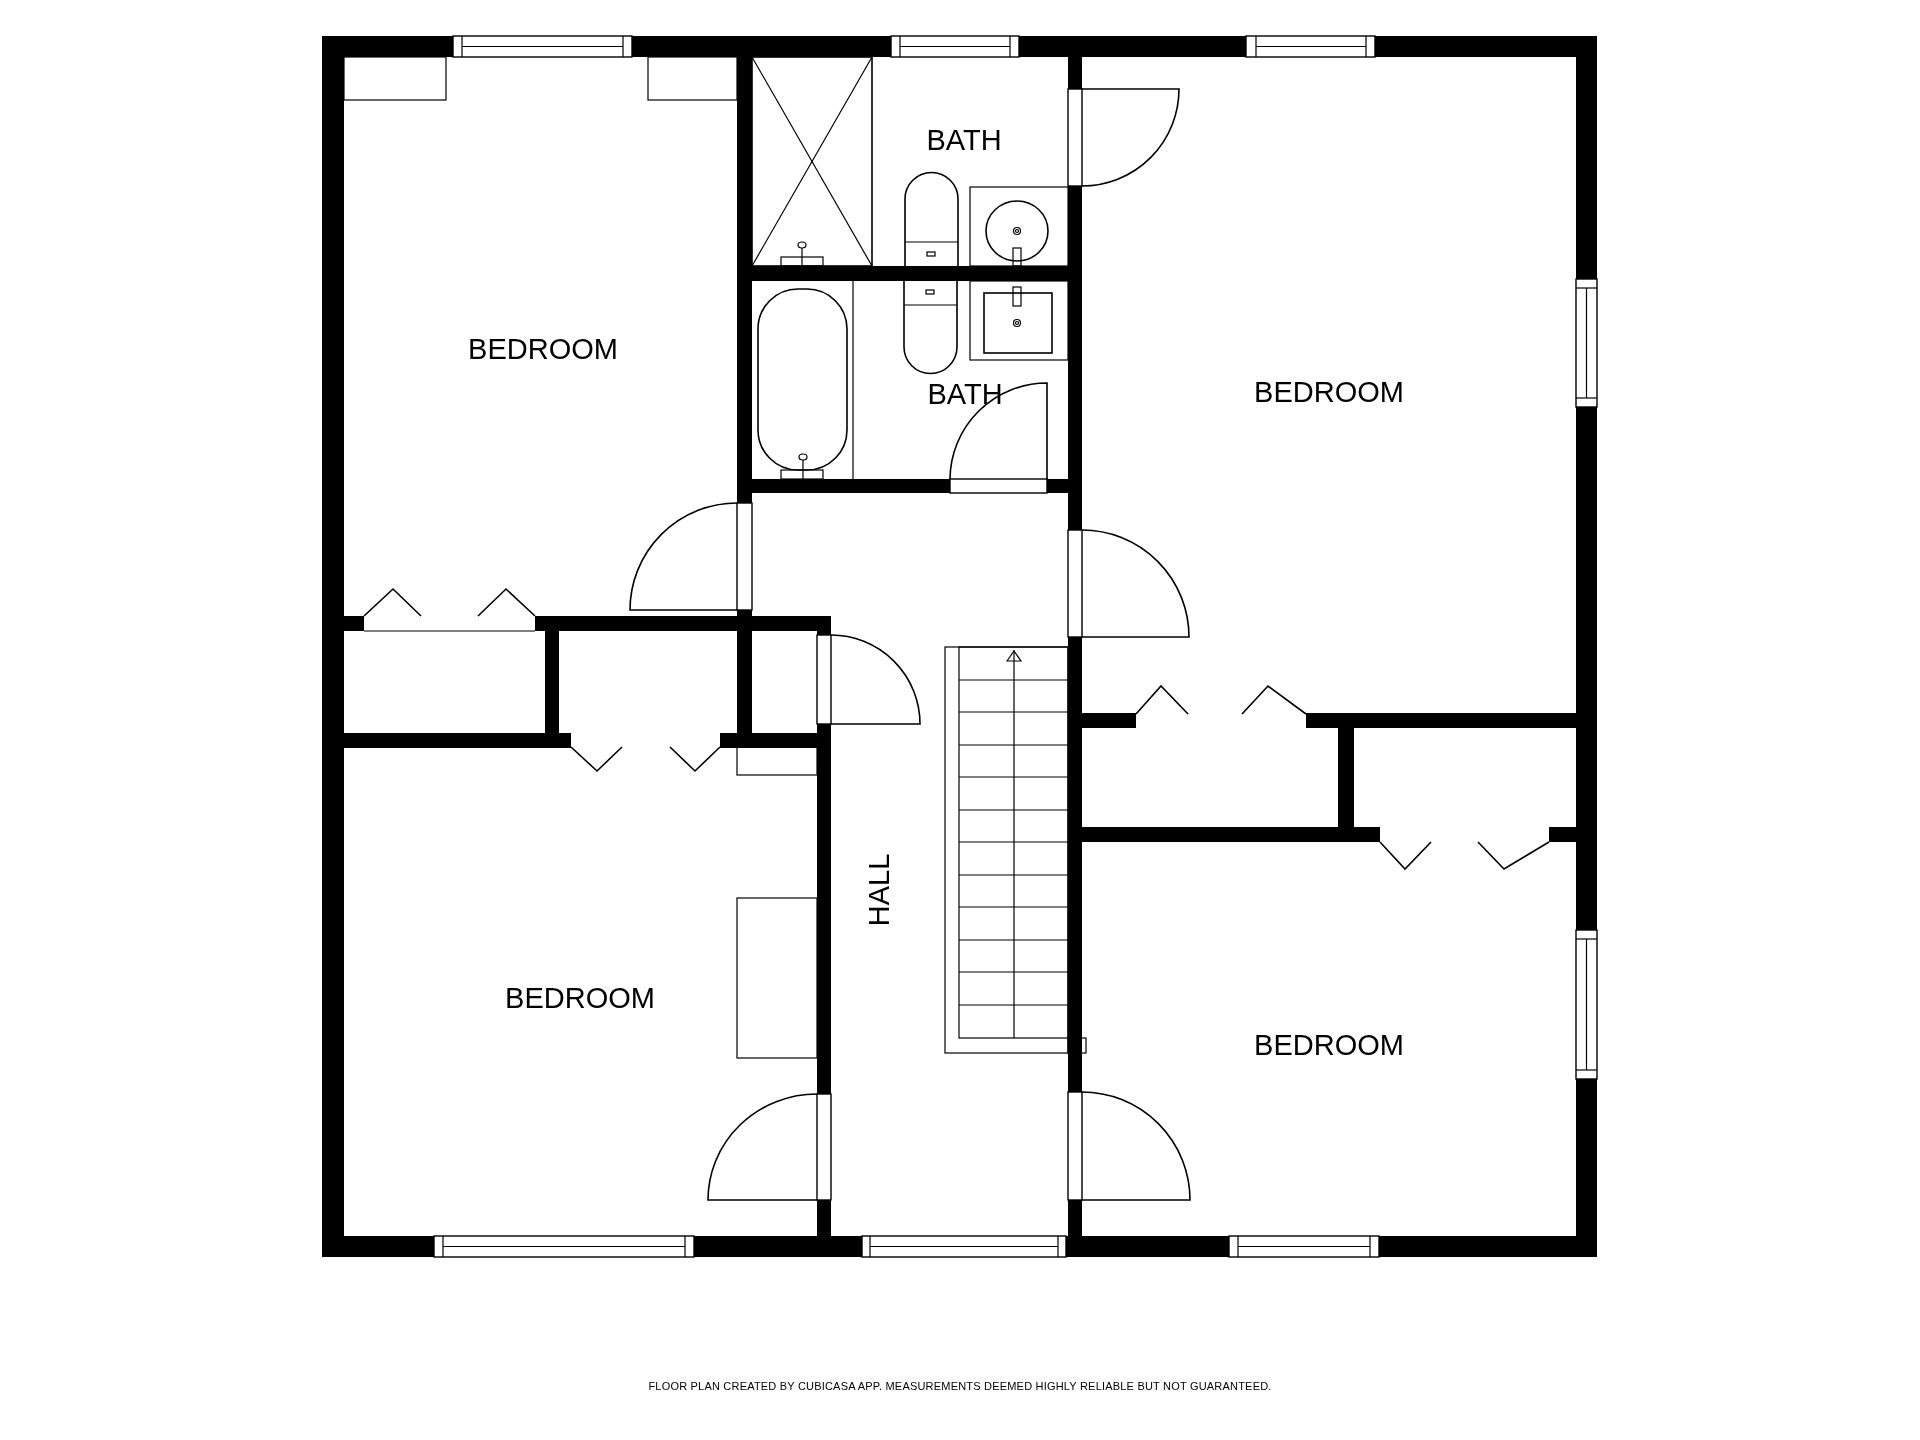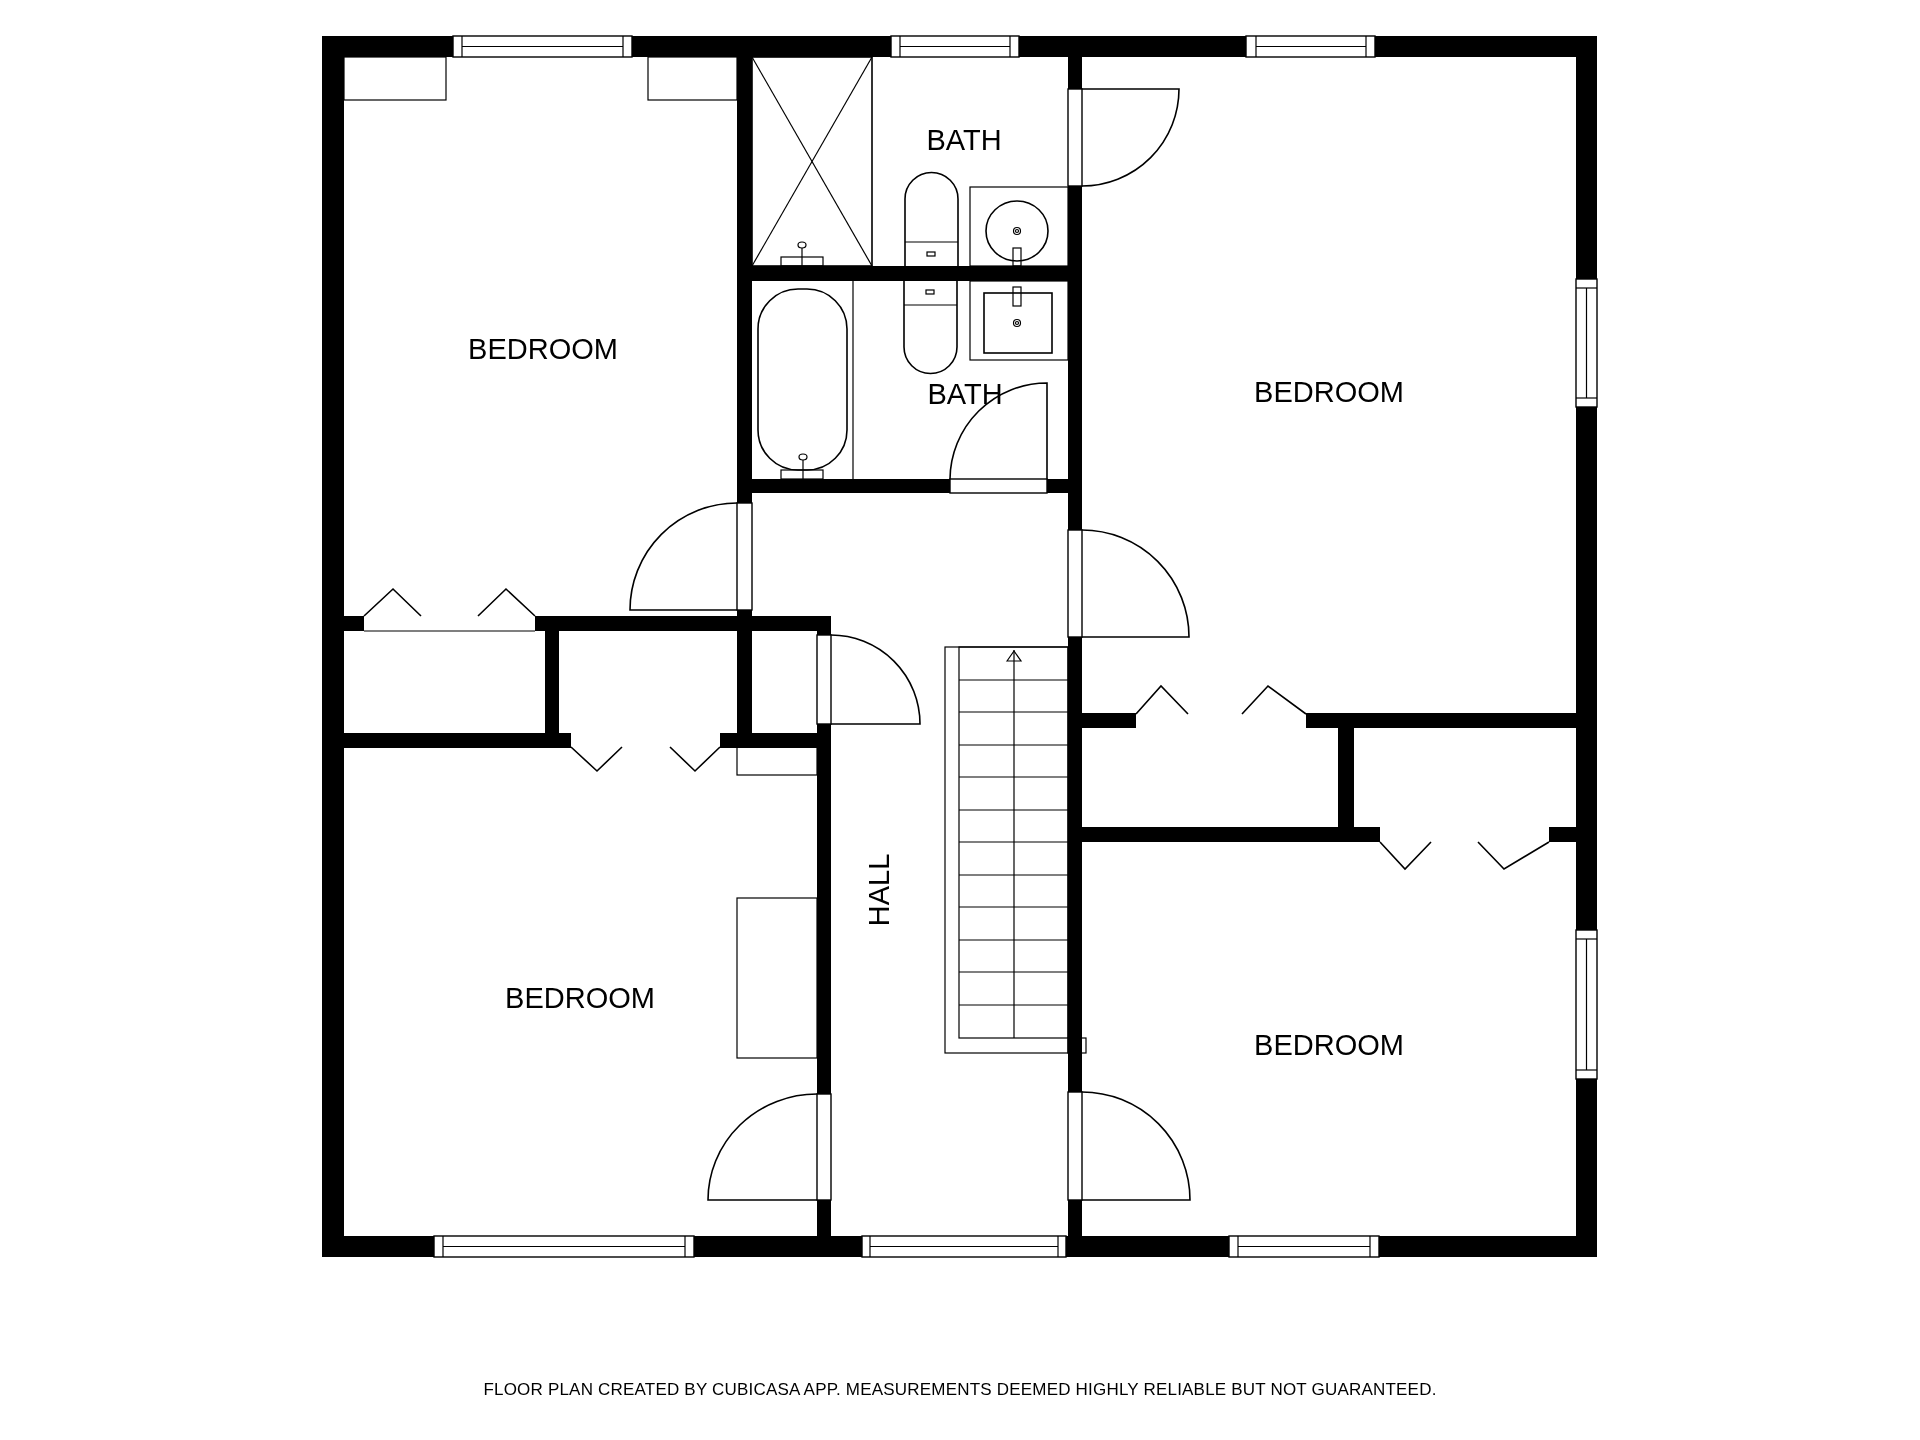--- a/index.html
+++ b/index.html
@@ -5,21 +5,21 @@
   html, body { margin: 0; padding: 0; background: #ffffff; }
   body { width: 1920px; height: 1440px; position: relative; overflow: hidden; font-family: "Liberation Sans", sans-serif; }
   svg.plan { position: absolute; left: 0; top: 0; }
   .wall { fill: #000000; }
   .ln { fill: none; stroke: #000000; stroke-width: 1.6; }
   .ln-thin { fill: none; stroke: #000000; stroke-width: 1.2; }
   .gap { fill: #ffffff; }
   .win { fill: #ffffff; stroke: #000000; stroke-width: 1.4; }
   .door-slab { fill: #ffffff; stroke: #000000; stroke-width: 1.4; }
   .room-label { font-family: "Liberation Sans", sans-serif; font-size: 29px; fill: #000000; text-anchor: middle; dominant-baseline: central; }
-  .footer { position: absolute; left: 0; width: 1920px; top: 1380px; text-align: center; font-family: "Liberation Sans", sans-serif; font-size: 17px; color: #000000; letter-spacing: 0.2px; }
+  .footer { position: absolute; left: 0; width: 1920px; top: 1380px; text-align: center; font-family: "Liberation Sans", sans-serif; font-size: 11px; color: #000000; letter-spacing: 0.2px; }
 </style>
 </head>
 <body>
 
 <svg class="plan" width="1920" height="1440" viewBox="0 0 1920 1440" xmlns="http://www.w3.org/2000/svg">
 
   <g>
 
     <rect class="wall" x="322" y="36" width="1275" height="21"></rect>
     <rect class="wall" x="322" y="1236" width="1275" height="21"></rect>

